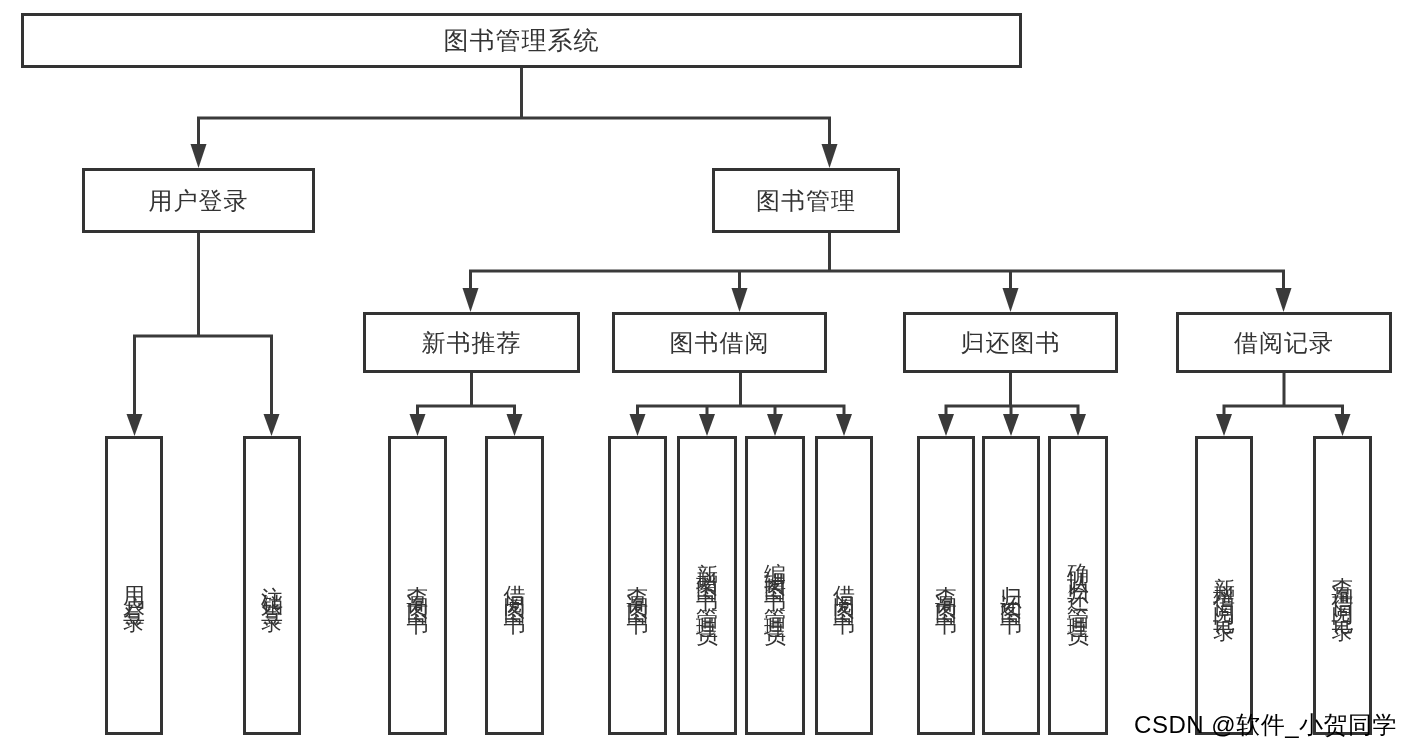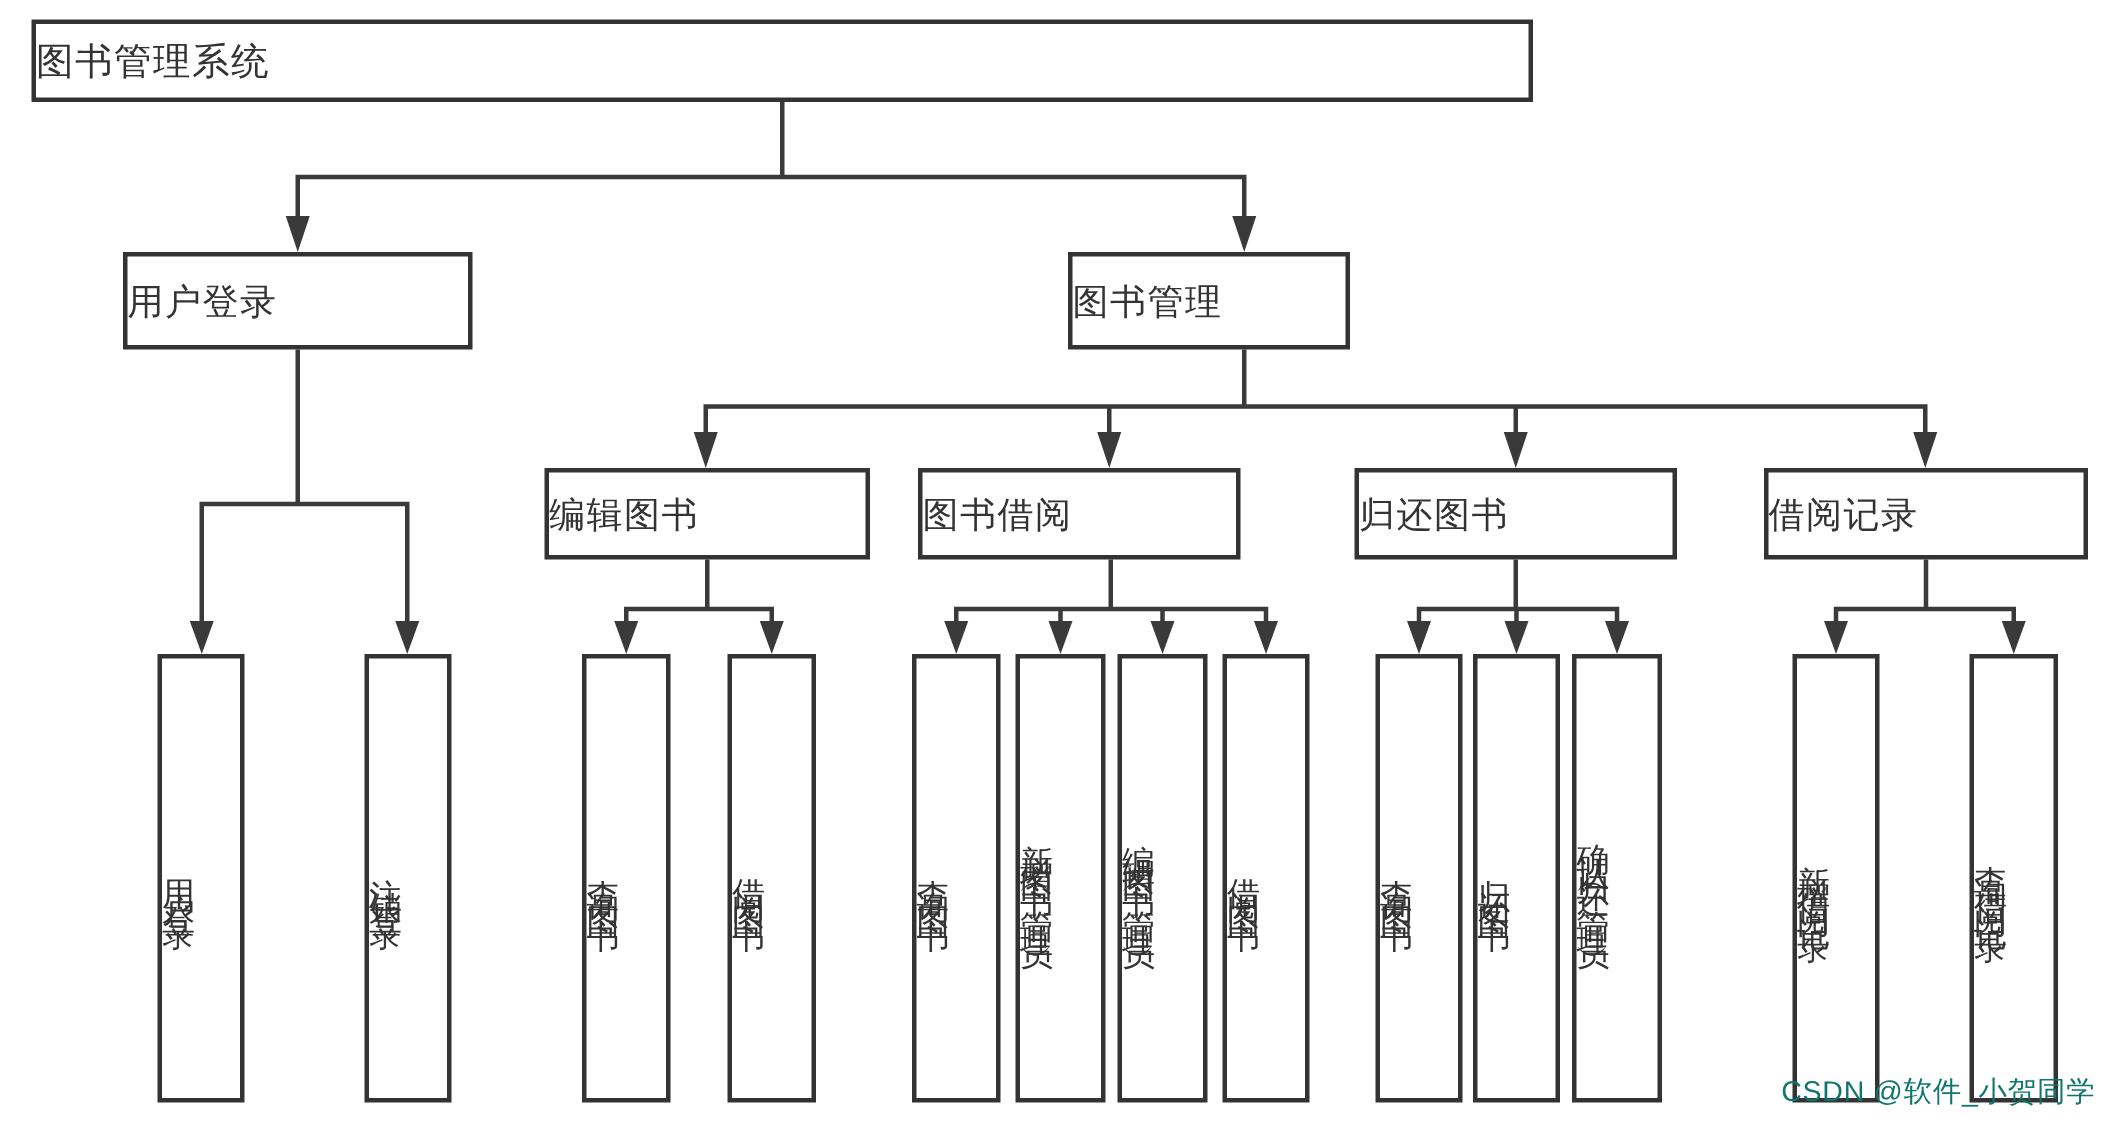--- a/index.html
+++ b/index.html
@@ -22,20 +22,21 @@
     top: 0;
     pointer-events: none;
   }
   .node {
     position: absolute;
     box-sizing: border-box;
     border: 3px solid #333333;
     background: #ffffff;
     display: flex;
     align-items: center;
+    justify-content: center;
   }
   .hnode span {
     font-size: 24px;
     letter-spacing: 1px;
     white-space: nowrap;
   }
   .rootnode span {
     font-size: 25px;
     letter-spacing: 1px;
   }
@@ -43,22 +44,22 @@
     writing-mode: vertical-rl;
     text-orientation: mixed;
     font-size: 22px;
     letter-spacing: 9px;
     line-height: 1;
   }
   .watermark {
     position: absolute;
     right: 8px;
     bottom: 6px;
-    font-size: 19px;
-    color: #0f766e;
+    font-size: 24px;
+    color: #000000;
     letter-spacing: 0.5px;
     white-space: nowrap;
   }
 </style>
 </head>
 <body>
 
 <div class="canvas">
 
   <svg class="connectors" width="1405" height="747" viewBox="0 0 1405 747">
@@ -99,21 +100,21 @@
   </div>
 
   <div class="node hnode" style="left:82px;top:168px;width:233px;height:65px">
     <span>用户登录</span>
   </div>
   <div class="node hnode" style="left:712px;top:168px;width:188px;height:65px">
     <span>图书管理</span>
   </div>
 
   <div class="node hnode" style="left:363px;top:312px;width:217px;height:61px">
-    <span>编辑图书</span>
+    <span>新书推荐</span>
   </div>
   <div class="node hnode" style="left:612px;top:312px;width:215px;height:61px">
     <span>图书借阅</span>
   </div>
   <div class="node hnode" style="left:903px;top:312px;width:215px;height:61px">
     <span>归还图书</span>
   </div>
   <div class="node hnode" style="left:1176px;top:312px;width:216px;height:61px">
     <span>借阅记录</span>
   </div>

